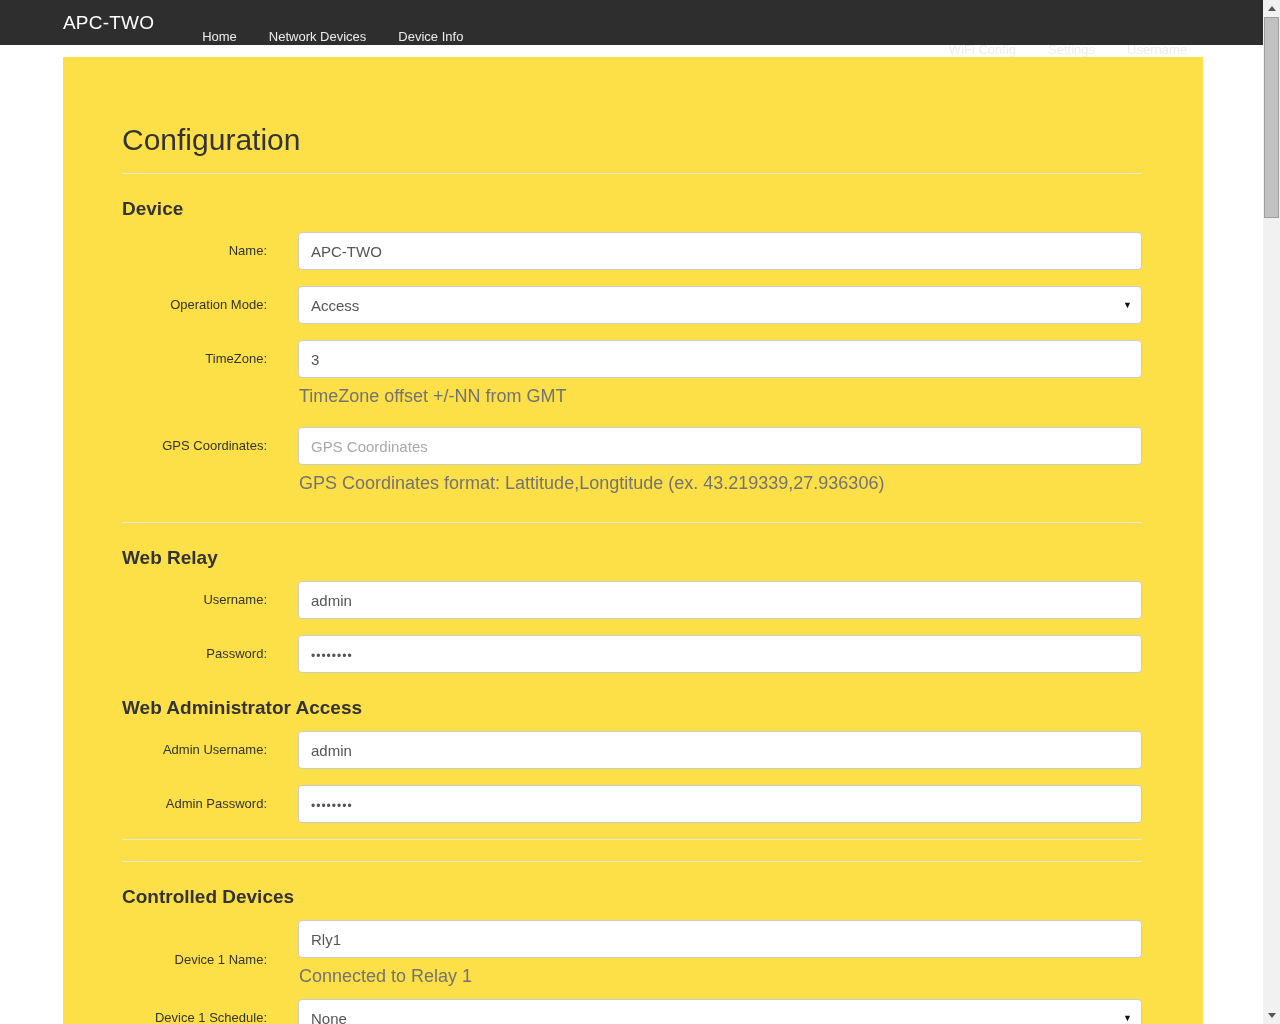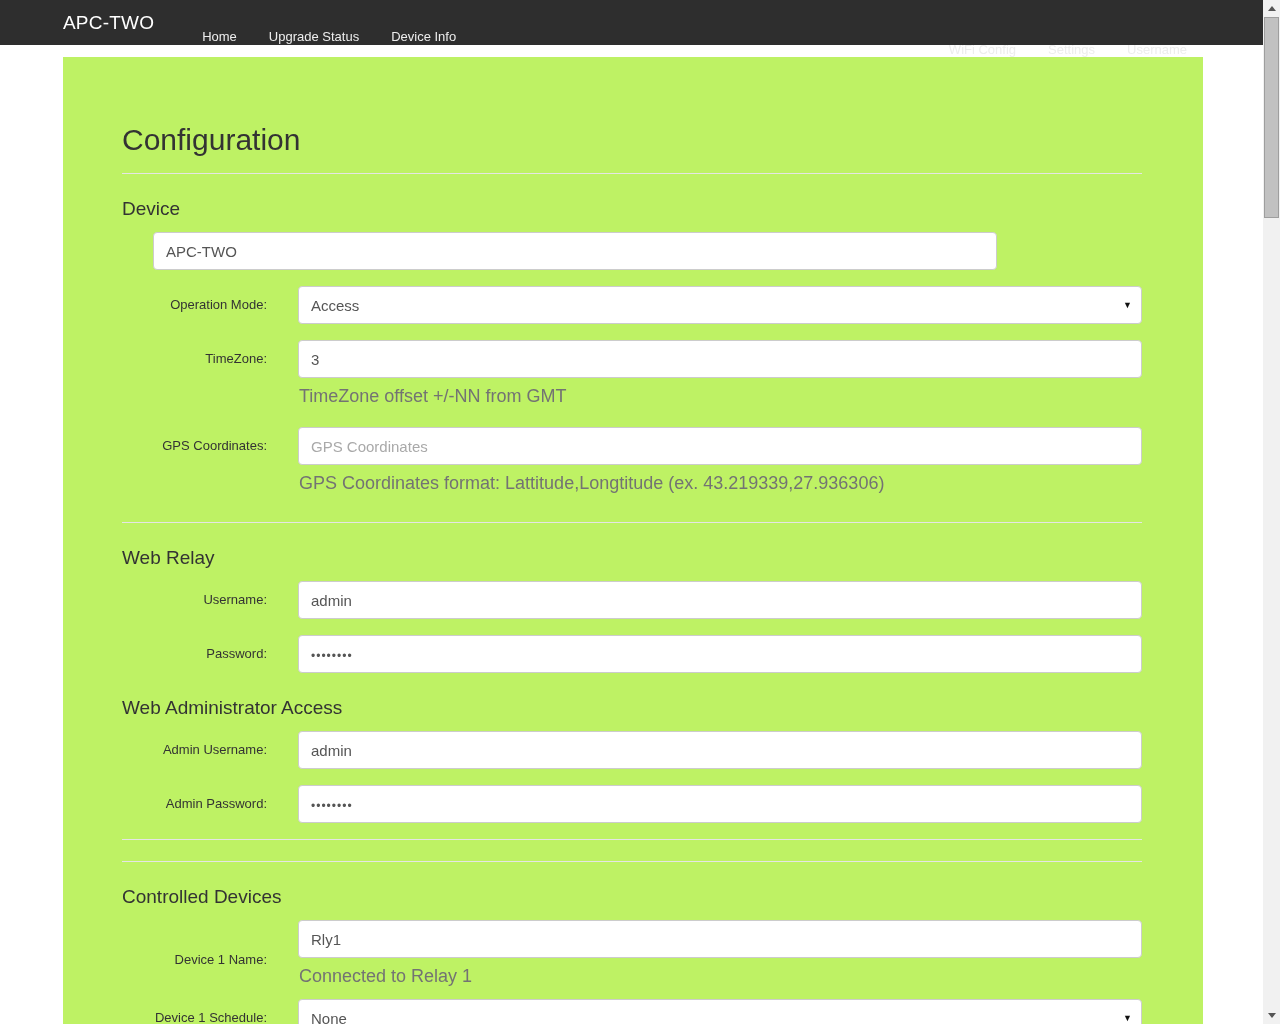--- a/index.html
+++ b/index.html
@@ -32,33 +32,33 @@
   .nav-right { position: absolute; right: 0; top: 0; }
   .nav-link {
     color: #ededed; font-size: 13px; text-decoration: none;
     padding: 0 16px; line-height: 45px; cursor: pointer; white-space: nowrap;
   }
 
   
   .container {
     position: absolute; top: 57px; left: 63px;
     width: 1140px; height: 967px;
-    background: #bef264;
+    background: #fde047;
     padding: 0 61px 0 59px;
   }
   .page-title {
     margin: 66px 0 0 0;
     font-size: 30px; font-weight: 500; color: #333;
   }
   hr {
     border: none; border-top: 1px solid #e5e5e5;
     margin: 16px 0 0 0;
   }
   .section-title {
-    font-size: 19px; font-weight: 400; color: #333;
+    font-size: 19px; font-weight: 700; color: #333;
     margin: 24px 0 12px 0;
   }
   .section-title.tight { }
 
   
   .form-row { display: flex; margin-bottom: 16px; }
   .form-row.gap-bottom { margin-bottom: 12px; align-items: center; }
   .label-col {
     width: 145px; flex: 0 0 145px;
     text-align: right; padding-top: 11px;
@@ -120,39 +120,40 @@
   }
 </style>
 </head>
 <body>
 
 <nav class="navbar">
   <div class="nav-inner">
     <a class="brand">APC-TWO</a>
     <div class="nav-left">
       <a class="nav-link">Home</a>
-      <a class="nav-link">Upgrade Status</a>
+      <a class="nav-link">Network Devices</a>
       <a class="nav-link">Device Info</a>
     </div>
     <div class="nav-right">
       <a class="nav-link">WiFi Config</a>
       <a class="nav-link">Settings</a>
       <a class="nav-link">Username</a>
     </div>
   </div>
 </nav>
 
 <div class="container">
 
   <h1 class="page-title">Configuration</h1>
   <hr>
 
   <h2 class="section-title">Device</h2>
 
   <div class="form-row">
+    <label class="label-col">Name:</label>
     <div class="ctl-col">
       <input class="txt-input" type="text" value="APC-TWO" style="">
     </div>
   </div>
 
   <div class="form-row">
     <label class="label-col">Operation Mode:</label>
     <div class="ctl-col">
       <div class="select-box">
         <span>Access</span>

